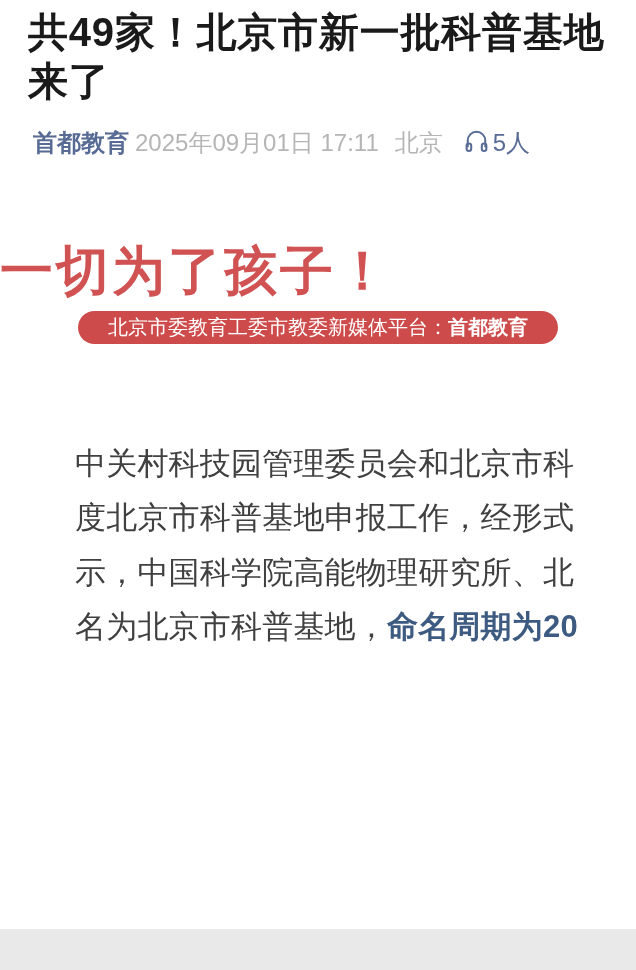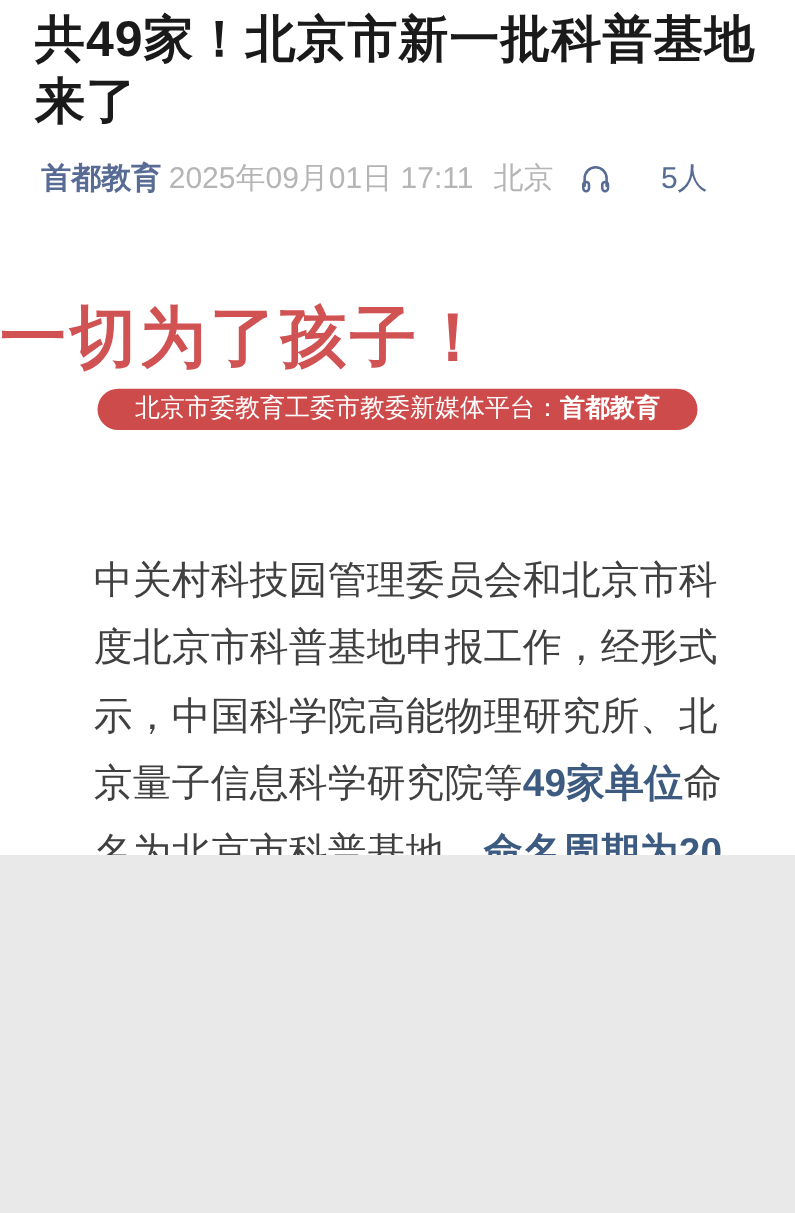--- a/index.html
+++ b/index.html
@@ -2,21 +2,21 @@
 <html style="--page-bg: #ffffff; --title: #1a1a1a; --link-blue: #576b95; --meta-gray: #b5b5b5; --body-text: #404040; --emphasis-blue: #3d5a80; --banner-red: #d15252; --strip-bg: #ce4b4b; --strip-text: #ffffff;"><head>
 <meta charset="utf-8">
 <style>
   html,body{margin:0;padding:0;}
   body{
     font-family:"Liberation Sans","DejaVu Sans",sans-serif;
     background:#e9e9e9;
   }
   .page{
     position:relative;
-    width:636px;height:684px;
+    width:636px;height:929px;
     margin:0 auto;
     background:var(--page-bg,#ffffff);
     overflow:hidden;
   }
   
   .article-title{
     margin:8px 28px 0 28px;
     font-size:40px;
     line-height:49px;
     font-weight:bold;
@@ -34,25 +34,23 @@
   }
   .meta-source{
     color:var(--link-blue,#576b95);
     font-weight:600;
     cursor:pointer;
   }
   .meta-date{ color:var(--meta-gray,#b5b5b5); margin-left:6px; }
   .meta-location{ color:var(--meta-gray,#b5b5b5); margin-left:16px; }
   .listen-group{
     display:flex;
-    align-items:center;
     margin-left:20px;
     color:var(--link-blue,#576b95);
     cursor:pointer;
-    gap:36px;
   }
   .listen-group svg{ display:block; margin-right:3px; }
   
   .banner{
     margin-top:83px;
     cursor:pointer;
   }
   .banner-headline{
     text-align:left;
     font-size:53px;
@@ -120,17 +118,16 @@
     <div class="banner-headline">一切为了孩子！</div>
     <div class="banner-strip">
       <span>北京市委教育工委市教委新媒体平台：</span><span class="strip-highlight">首都教育</span>
     </div>
   </div>
 
   <div class="article-body">
       <div class="body-line"><span>中关村科技园管理委员会和北京市科</span></div>
       <div class="body-line"><span>度北京市科普基地申报工作，经形式</span></div>
       <div class="body-line"><span>示，中国科学院高能物理研究所、北</span></div>
-      <div class="body-line"><span>京量子信息科学研究院等</span><span class="em-blue">49家单位</span><span>命</span></div>
       <div class="body-line"><span>名为北京市科普基地，</span><span class="em-blue">命名周期为20</span></div>
     </div>
 
 </div>
 
 </body></html>

